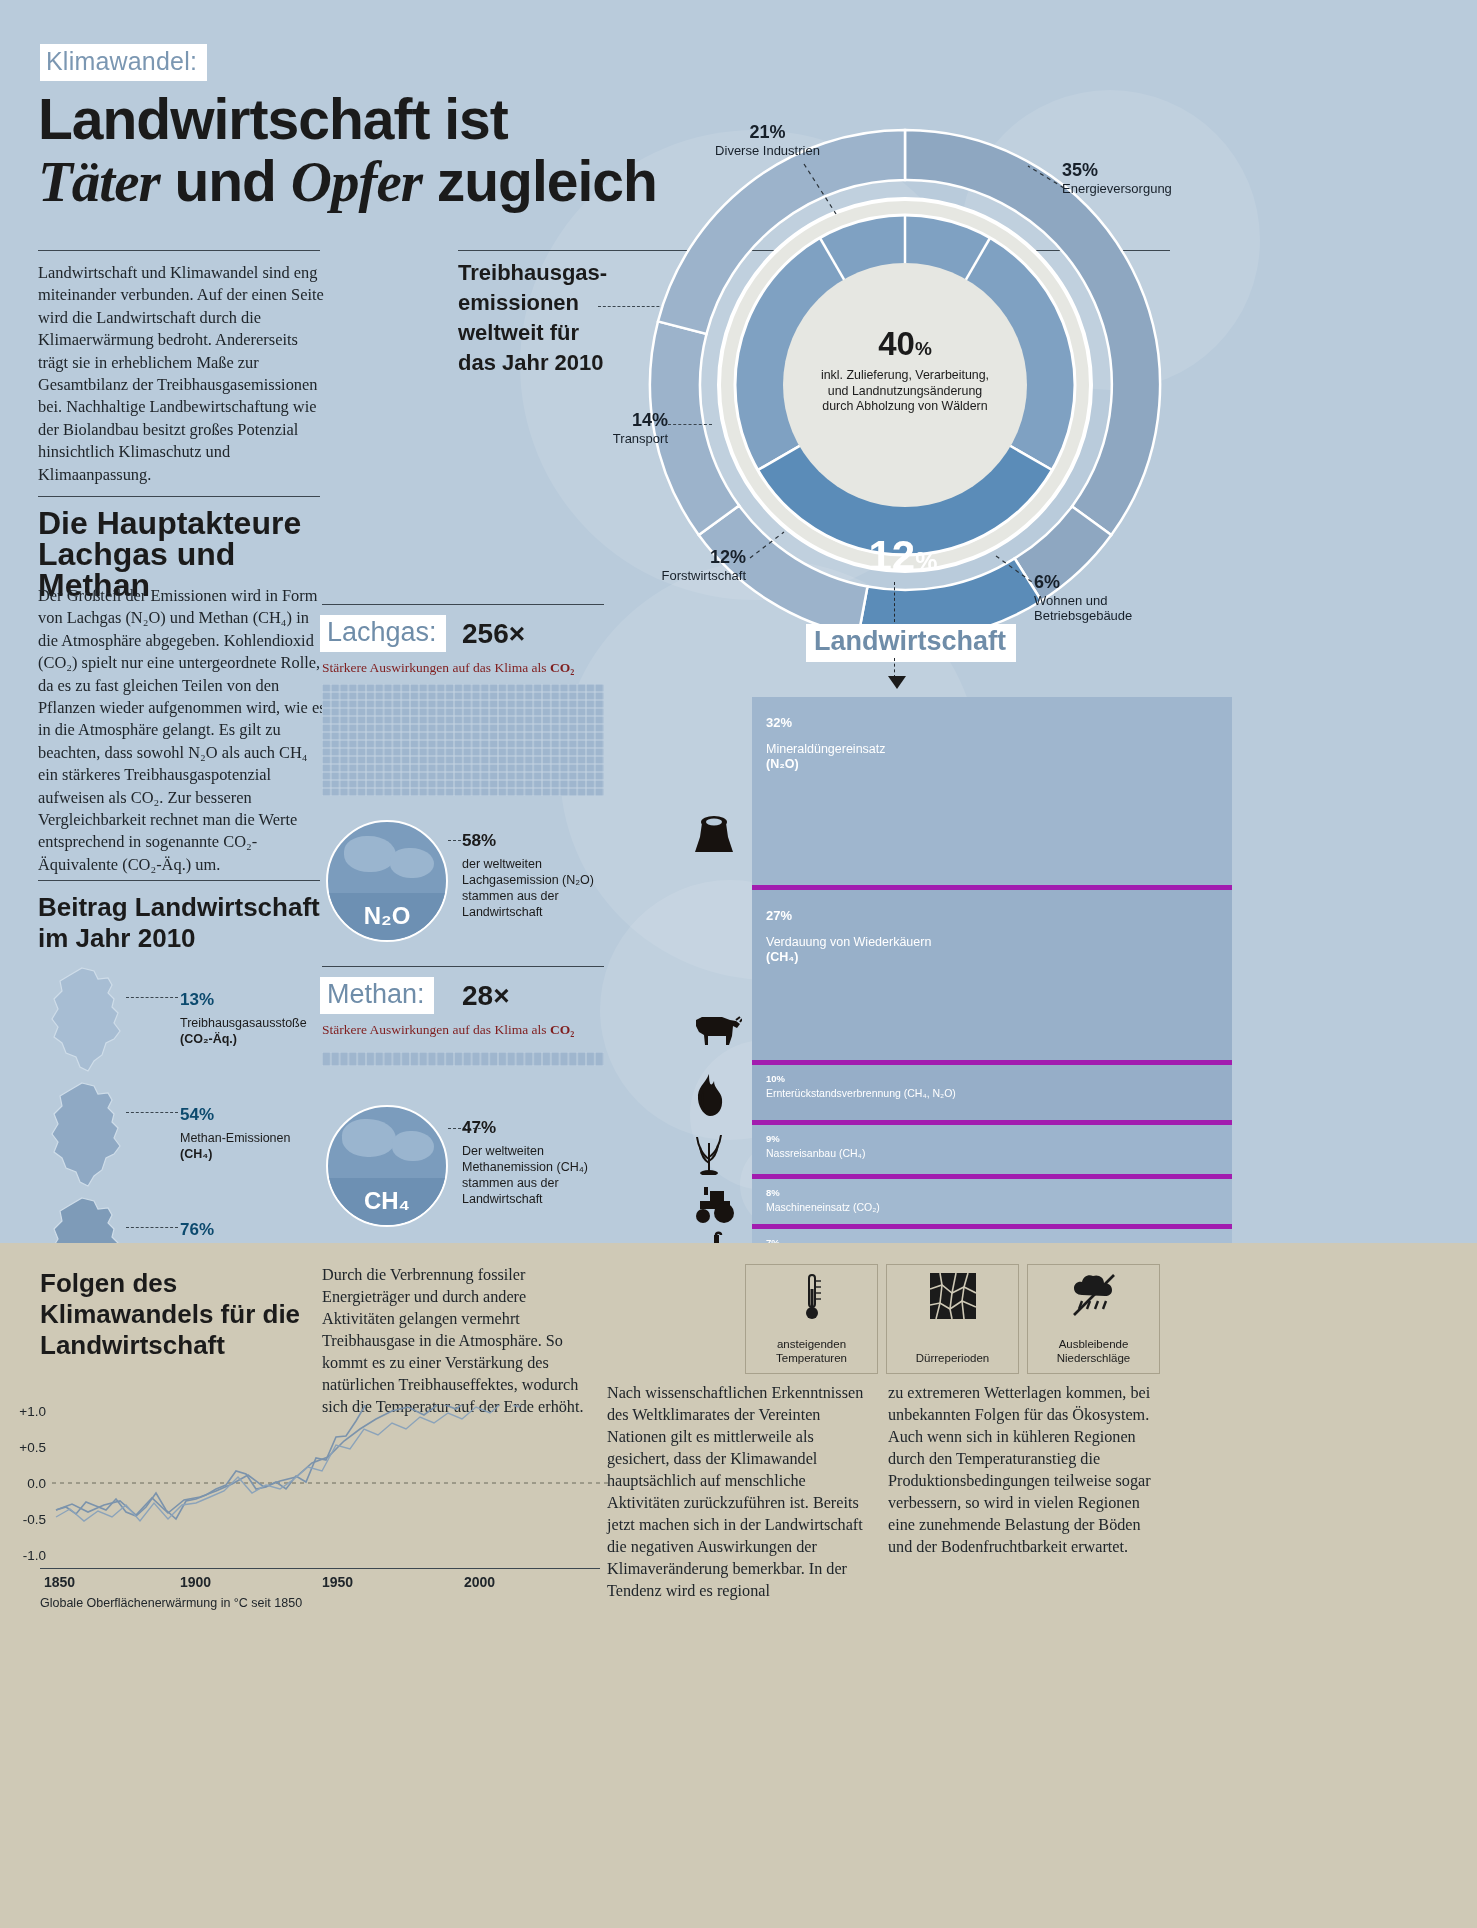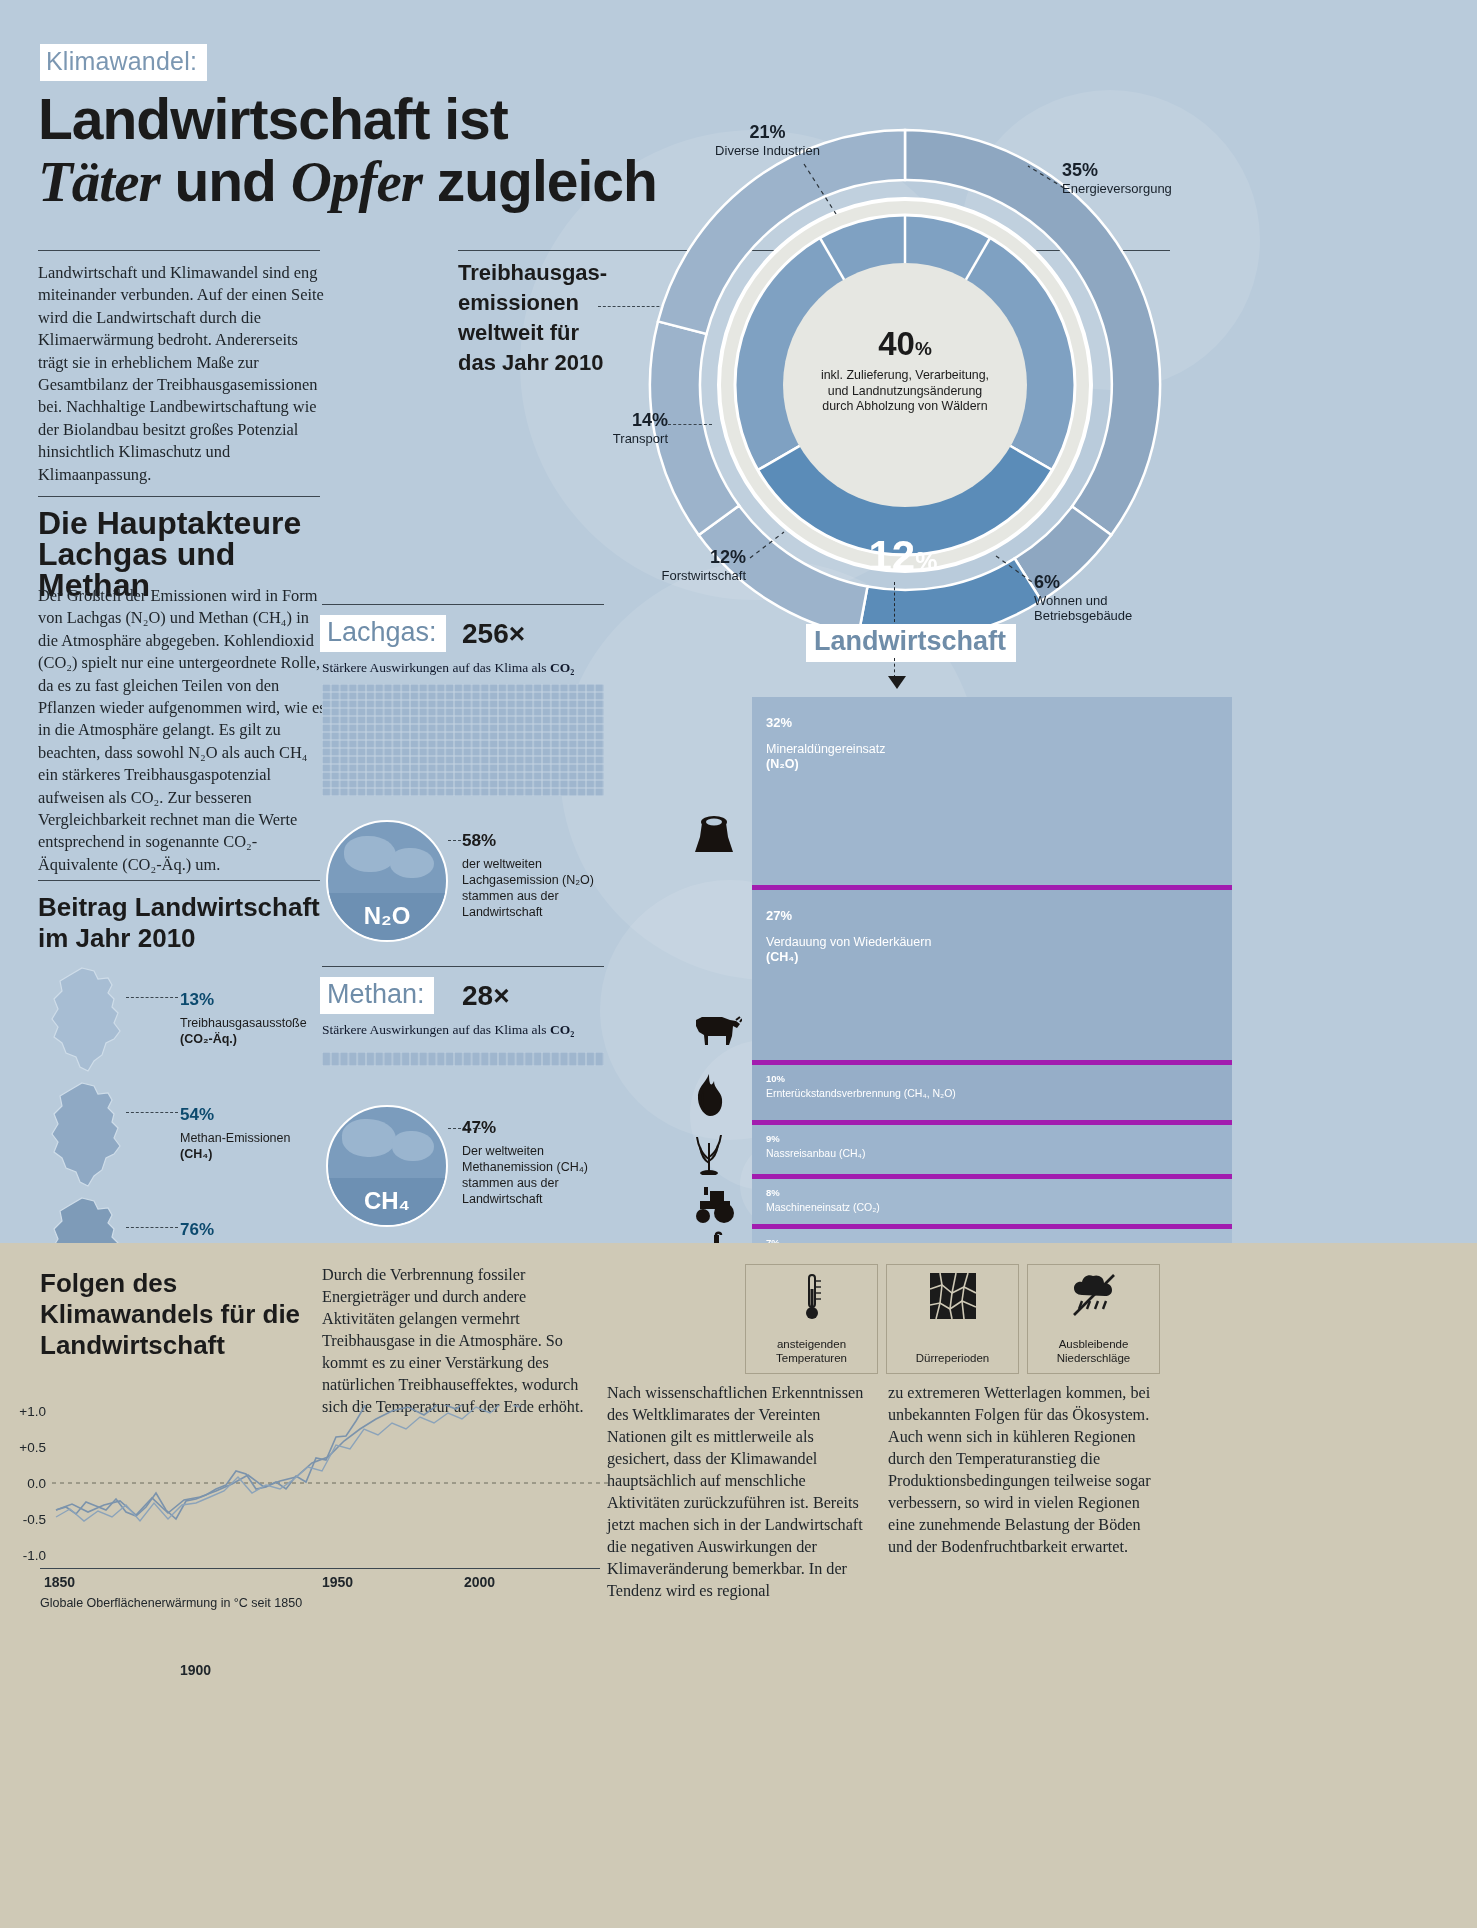--- a/index.html
+++ b/index.html
@@ -67,21 +67,21 @@
   .geo-lab { position:absolute; left:140px; top:50px; width:170px; font-size:12.5px; line-height:16px; color:#1b1b1b; }
   .geo-dash { position:absolute; left:86px; top:32px; width:52px; border-top:1.3px dashed #3a454e; }
 
   
   .rule-mid { position:absolute; border-top:1.2px solid #3c4750; }
   .gasname {
     position:absolute; background:#ffffff; color:#6f8da9;
     font-size:27px; padding:2px 9px 4px 7px; font-weight:normal;
   }
   .gasmult { position:absolute; font-size:28px; font-weight:bold; color:#1b1b1b; }
-  .gassub  { position:absolute; font-family:"Liberation Serif", serif; font-size:13.5px; color:#0f172a; }
+  .gassub  { position:absolute; font-family:"Liberation Serif", serif; font-size:13.5px; color:#7f1d1d; }
   .gassub b { font-weight:bold; }
 
   .grid-block { position:absolute; background:#9fb6ce; }
 
   .globe {
     position:absolute; width:122px; height:122px; border-radius:50%;
     background:#7b9cbd; border:2.5px solid #ffffff; overflow:hidden;
   }
   .globe .land { position:absolute; background:#9ab5cf; border-radius:45% 55% 50% 50%; }
   .globe .sea  { position:absolute; left:0; bottom:0; width:100%; height:40%; background:#6d90b3; }
@@ -564,16 +564,16 @@
       484,-10 500,-22 516,-16 532,-26 548,-20"></polyline>
     <polyline fill="none" stroke="#8ba3ba" stroke-width="1.4" points="
       4,112 18,104 32,116 46,106 60,112 74,100 88,116 102,98 116,114 130,100
       144,98 158,92 172,86 186,72 200,88 214,80 228,84 242,74 256,62 270,66
       284,40 298,44 312,24 326,30 340,18 354,24 368,12 382,18 396,8 410,14
       424,2 438,8 452,-4 466,2 480,-10 494,-4 508,-16 522,-8 536,-20 550,-14"></polyline>
   </svg>
 </div>
 <div id="lcaxis" style="border-top:1.2px solid #3c4750;height:1px;"></div>
 <div class="xt" style="left:44px;top:1574px;">1850</div>
-<div class="xt" style="left:180px;top:1662px;">1900</div>
+<div class="xt" style="left:180px;top:1574px;">1900</div>
 <div class="xt" style="left:322px;top:1574px;">1950</div>
 <div class="xt" style="left:464px;top:1574px;">2000</div>
 <div id="lccap">Globale Oberflächenerwärmung in °C seit 1850</div>
 
 </body></html>

